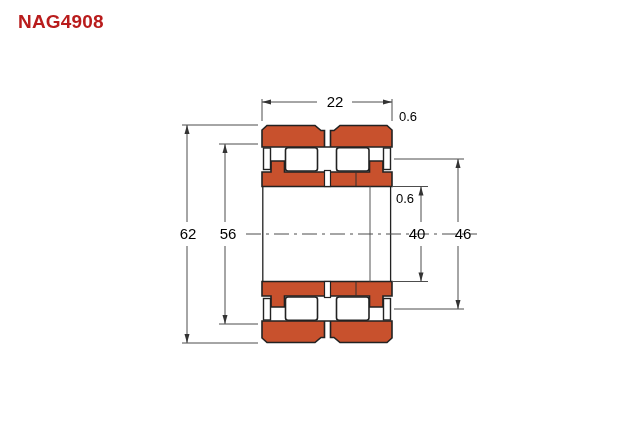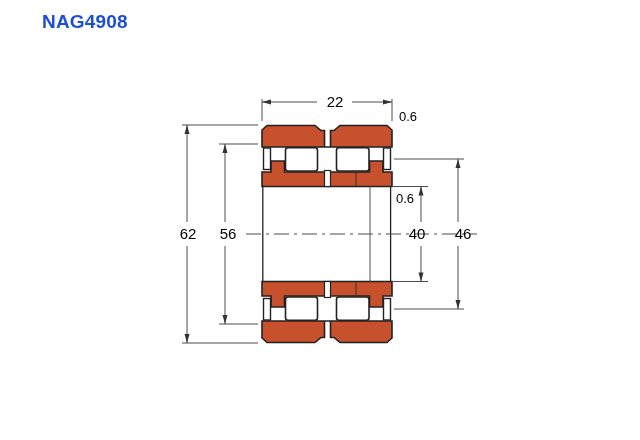--- a/index.html
+++ b/index.html
@@ -1,22 +1,22 @@
 <!DOCTYPE html>
 <html><head>
 <meta charset="utf-8">
 <style>
   html,body{margin:0;padding:0;}
   body{
     width:640px;height:440px;background:#ffffff;overflow:hidden;position:relative;
     font-family:"Liberation Sans", sans-serif;
   }
   .title{
-    position:absolute;left:42px;top:11px;
-    font-size:19px;font-weight:bold;color:#1d4ed8;letter-spacing:0.2px;
+    position:absolute;left:18px;top:11px;
+    font-size:19px;font-weight:bold;color:#b91c1c;letter-spacing:0.2px;
   }
   svg{position:absolute;left:0;top:0;}
   .dimtext{font-size:15px;fill:#000;}
   .chamfertext{font-size:13px;fill:#000;}
 </style>
 </head>
 <body>
 
 <div class="title">NAG4908</div>
 

